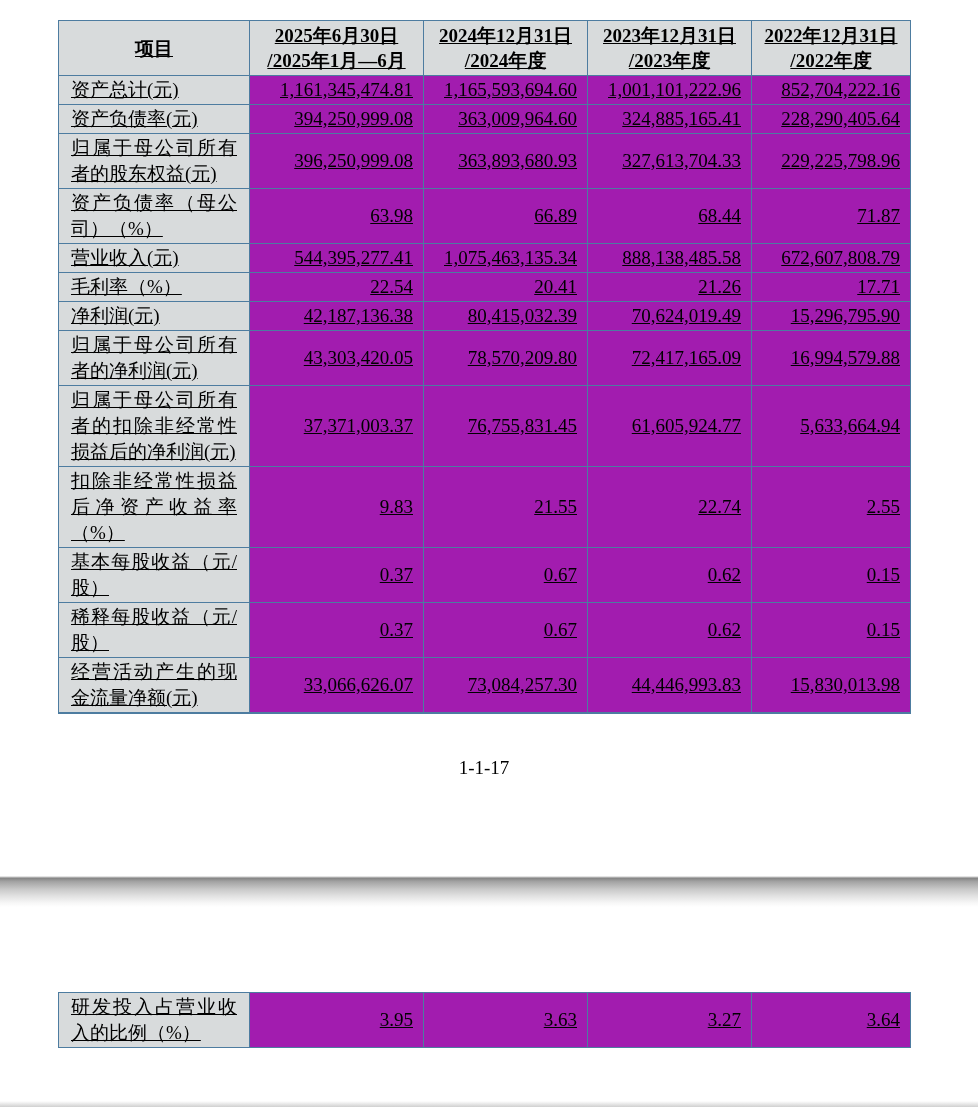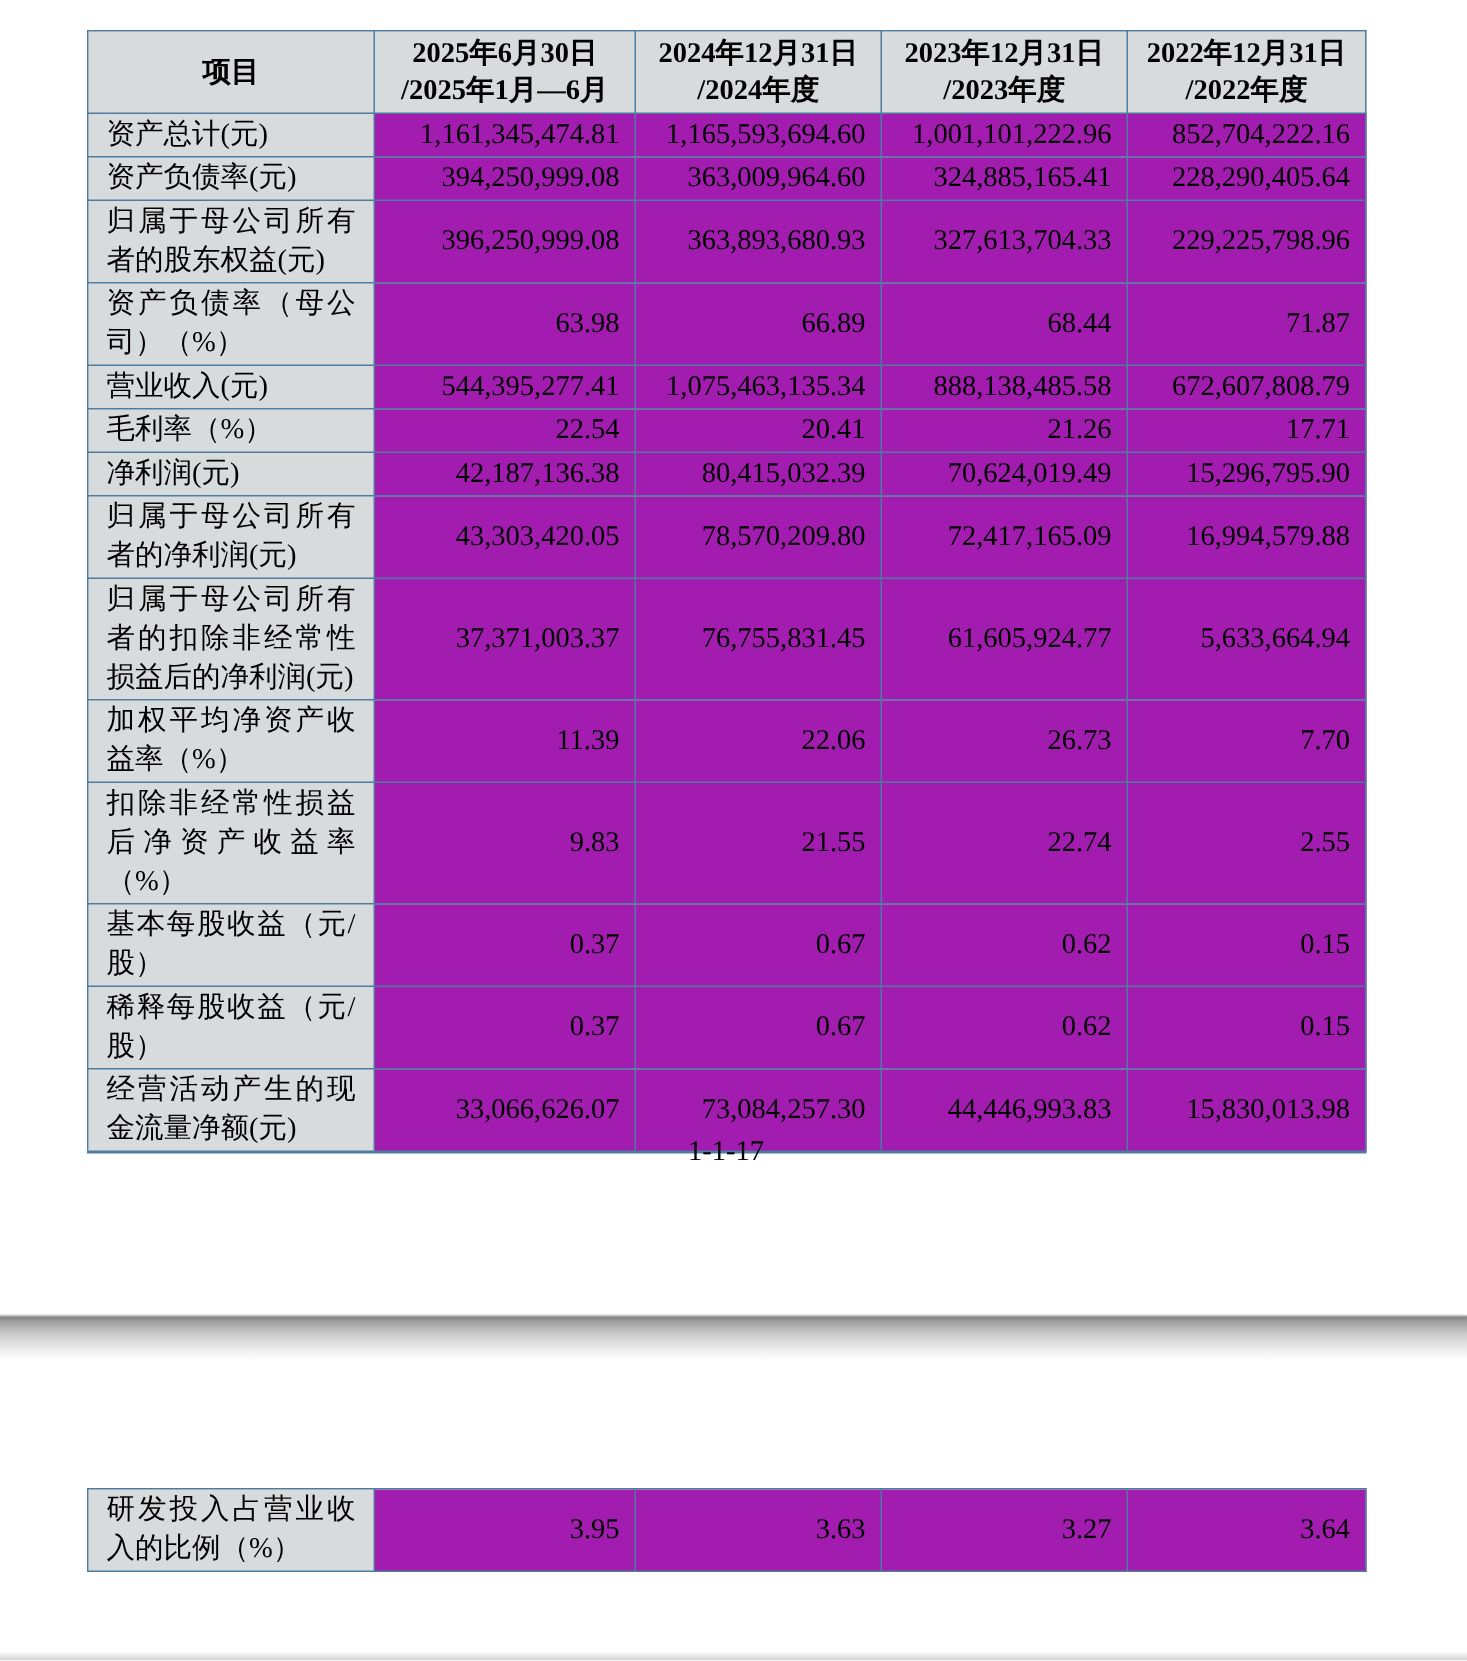--- a/index.html
+++ b/index.html
@@ -1,19 +1,19 @@
 <!DOCTYPE html>
 <html><head>
 <meta charset="utf-8">
 <style>
   html,body{margin:0;padding:0;background:#ffffff;}
   body{width:978px;height:1107px;font-family:"Liberation Serif","DejaVu Serif",serif;color:#000;}
   .page{position:relative;width:978px;height:1107px;overflow:hidden;background:#ffffff;}
 
-  table.fin{border-collapse:collapse;table-layout:fixed;position:absolute;left:58px;}
+  table.fin{border-collapse:collapse;table-layout:fixed;position:absolute;left:58px;text-decoration:underline;}
   table.fin.main{top:20px;}
   table.fin.bottom{top:992px;}
   col.c0{width:191px;} col.c1{width:174px;} col.c2{width:164px;} col.c3{width:164px;} col.c4{width:159px;}
 
   th,td{border:1px solid #4d7ca0;font-size:19px;vertical-align:middle;box-sizing:border-box;}
   thead th{background:#d8dbdc;font-weight:bold;text-align:center;height:52px;padding:2px 4px;}
   thead th .hl{display:block;line-height:25px;}
 
   td.lbl{background:#d8dbdc;text-align:justify;padding:1px 12px;line-height:26px;}
   td.num{background:#a21caf;text-align:right;padding:1px 10px 1px 4px;line-height:26px;}
@@ -122,27 +122,20 @@
         <td class="num">72,417,165.09</td>
         <td class="num">16,994,579.88</td>
       </tr>
       <tr class="h3">
         <td class="lbl">归属于母公司所有者的扣除非经常性损益后的净利润(元)</td>
         <td class="num">37,371,003.37</td>
         <td class="num">76,755,831.45</td>
         <td class="num">61,605,924.77</td>
         <td class="num">5,633,664.94</td>
       </tr>
-      <tr class="h2">
-        <td class="lbl">加权平均净资产收益率（%）</td>
-        <td class="num">11.39</td>
-        <td class="num">22.06</td>
-        <td class="num">26.73</td>
-        <td class="num">7.70</td>
-      </tr>
       <tr class="h3">
         <td class="lbl">扣除非经常性损益后净资产收益率（%）</td>
         <td class="num">9.83</td>
         <td class="num">21.55</td>
         <td class="num">22.74</td>
         <td class="num">2.55</td>
       </tr>
       <tr class="h2">
         <td class="lbl">基本每股收益（元/股）</td>
         <td class="num">0.37</td>

